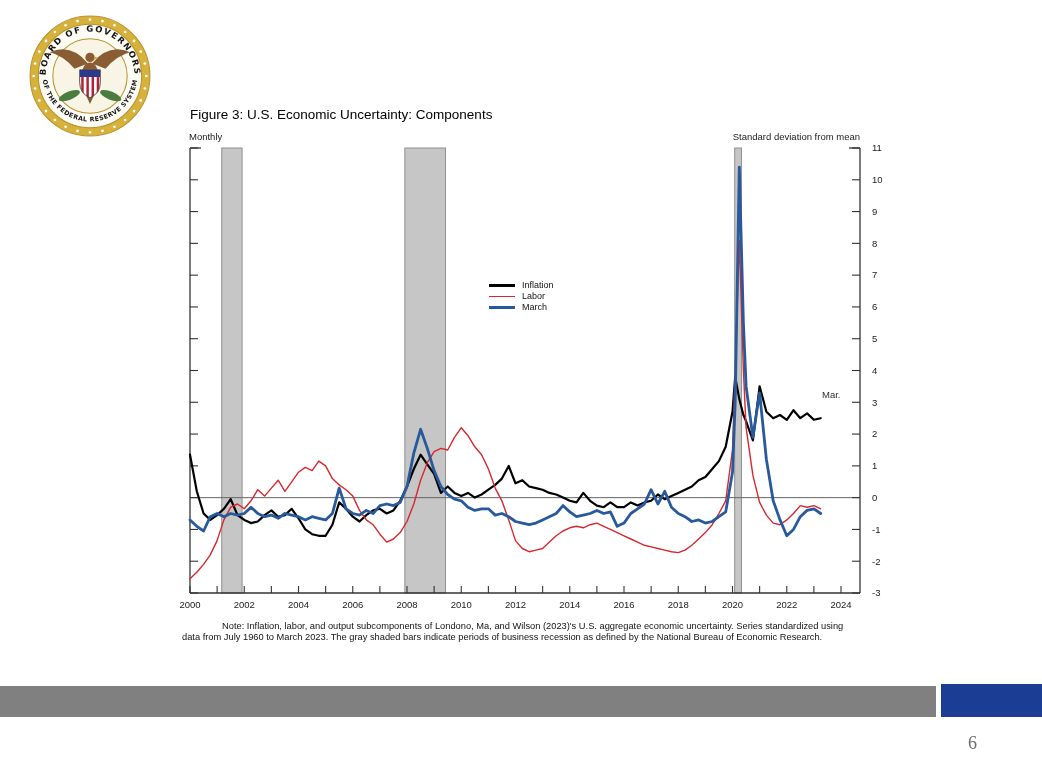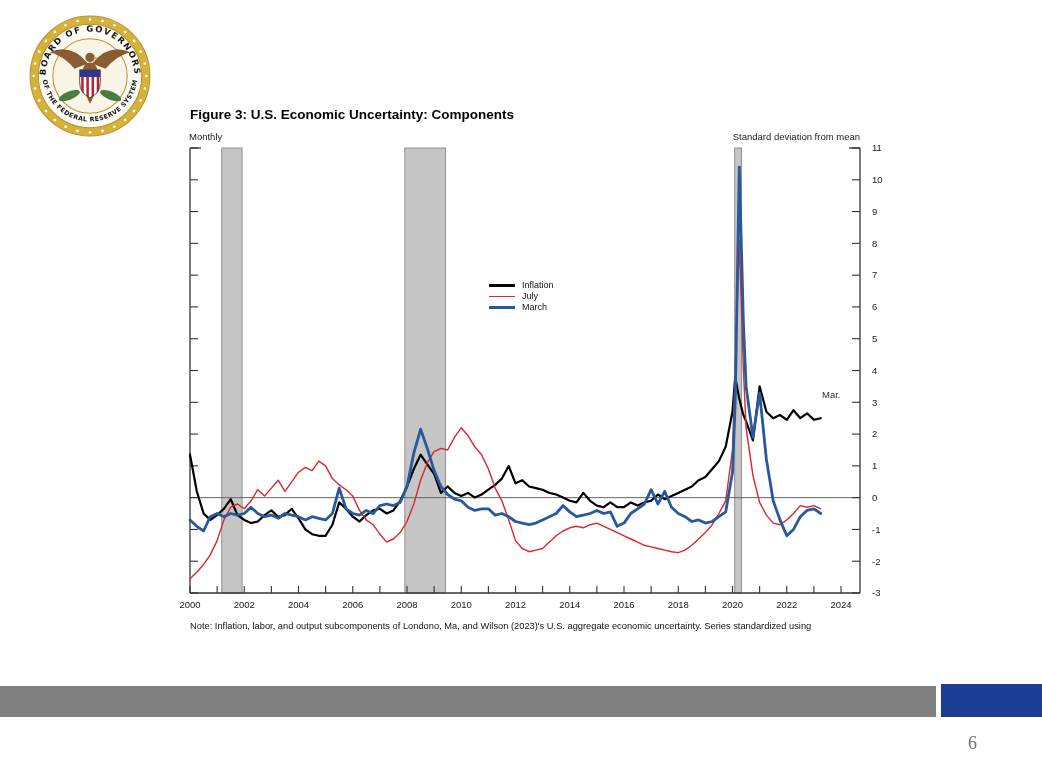--- a/index.html
+++ b/index.html
@@ -1,31 +1,31 @@
 <!DOCTYPE html>
 <html><head>
 <meta charset="utf-8">
 <style>
   html,body{margin:0;padding:0;background:#ffffff;}
   .slide{position:relative;width:1042px;height:778px;background:#ffffff;overflow:hidden;
          font-family:"Liberation Sans",sans-serif;}
   .seal{position:absolute;left:28px;top:14px;width:124px;height:124px;}
-  .fig-title{position:absolute;left:190px;top:107px;font-size:13.5px;font-weight:bold;color:#000;white-space:nowrap;}
+  .fig-title{position:absolute;left:190px;top:107px;font-size:13.5px;font-weight:normal;color:#000;white-space:nowrap;}
   .axis-caption{position:absolute;top:131px;font-size:9.5px;color:#1a1a1a;white-space:nowrap;}
   .cap-left{left:189px;text-align:center;}
   .cap-right{right:182px;}
   .chart-wrap{position:absolute;left:175px;top:125px;width:760px;height:500px;}
   .legend{position:absolute;left:489px;top:280px;}
   .legend-row{display:flex;align-items:center;height:11px;}
   .legend-swatch{width:26px;margin-right:7px;flex:0 0 26px;}
   .legend-label{font-size:9px;color:#111;line-height:11px;white-space:nowrap;}
   .annot{position:absolute;left:822px;top:389px;font-size:9.5px;color:#2e2e2e;}
   .notes{position:absolute;left:182px;top:621px;width:710px;font-size:9.3px;line-height:11.3px;color:#111;}
   .notes div{white-space:nowrap;}
-  .note-first{padding-left:8px;}
+  .note-first{padding-left:8px;margin-left:32px;}
   .note-source{padding-left:12px;}
   .footer-bar{position:absolute;left:0;top:686px;width:936px;height:31px;}
   .footer-accent{position:absolute;left:941px;top:684px;width:101px;height:33px;}
   .page-num{position:absolute;left:968px;top:733px;font-family:"Liberation Serif",serif;
             font-size:18px;color:#6e6e6e;}
   svg text{font-family:"Liberation Sans",sans-serif;}
   .seal-text{font-family:"DejaVu Sans",sans-serif;}
 </style>
 </head>
 <body>
@@ -207,31 +207,32 @@
       <polyline points="15.0,394.9 21.8,401.3 28.6,406.0 35.3,391.7 42.1,388.5 48.9,391.7 55.7,388.5 62.5,390.1 69.3,388.5 76.0,382.2 82.8,388.5 89.6,391.7 96.4,390.1 103.2,393.3 109.9,388.5 116.7,390.1 123.5,391.7 130.3,394.9 137.1,391.7 143.8,393.3 150.6,394.9 157.4,388.5 164.2,363.1 171.0,383.8 177.8,388.5 184.5,390.1 191.3,385.4 198.1,388.5 204.9,380.6 211.7,379.0 218.4,380.6 225.2,377.4 232.0,361.5 238.8,328.1 245.6,304.3 252.3,323.4 259.1,345.6 265.9,361.5 272.7,369.5 279.5,374.2 286.3,375.8 293.0,382.2 299.8,385.4 306.6,383.8 313.4,383.8 320.2,390.1 326.9,388.5 333.7,391.7 340.5,396.5 347.3,398.1 354.1,399.7 360.9,398.1 367.6,394.9 374.4,391.7 381.2,388.5 388.0,380.6 394.8,386.9 401.5,391.7 408.3,390.1 415.1,388.5 421.9,385.4 428.7,388.5 435.4,386.9 442.2,401.3 449.0,398.1 455.8,388.5 462.6,383.8 469.4,379.0 476.1,364.7 482.9,379.0 489.7,366.3 496.5,382.2 503.3,388.5 510.0,391.7 516.8,396.5 523.6,394.9 530.4,398.1 537.2,396.5 543.9,391.7 550.7,386.9 557.5,347.2 560.2,277.3 564.3,42.1 568.4,197.8 571.1,261.4 577.9,312.3 584.6,267.8 591.4,334.5 598.2,375.8 605.0,394.9 611.8,410.8 618.5,404.4 625.3,391.7 632.1,385.4 638.9,383.8 645.7,388.5" fill="none" stroke="#27599c" stroke-width="2.8" stroke-linejoin="round" stroke-linecap="round"></polyline>
     </svg>
 
   <div class="legend" id="legend">
       <div class="legend-row">
         <span class="legend-swatch" style="height: 2.2px; background: rgb(0, 0, 0);"></span>
         <span class="legend-label">Inflation</span>
       </div>
       <div class="legend-row">
         <span class="legend-swatch" style="height: 1.4px; background: rgb(216, 39, 46);"></span>
-        <span class="legend-label">July</span>
+        <span class="legend-label">Labor</span>
       </div>
       <div class="legend-row">
         <span class="legend-swatch" style="height: 2.8px; background: rgb(39, 89, 156);"></span>
         <span class="legend-label">March</span>
       </div>
     </div>
 
   <div class="annot">Mar.</div>
 
   <div class="notes">
     <div class="note-first">Note: Inflation, labor, and output subcomponents of Londono, Ma, and Wilson (2023)'s U.S. aggregate economic uncertainty. Series standardized using</div>
+    <div>data from July 1960 to March 2023. The gray shaded bars indicate periods of business recession as defined by the National Bureau of Economic Research.</div>
   </div>
 
   <div class="footer-bar" id="footer-bar" style="background: rgb(128, 128, 128);"></div>
   <div class="footer-accent" id="footer-accent" style="background: rgb(27, 61, 148);"></div>
   <div class="page-num">6</div>
 
 </div>
 
 </body></html>

